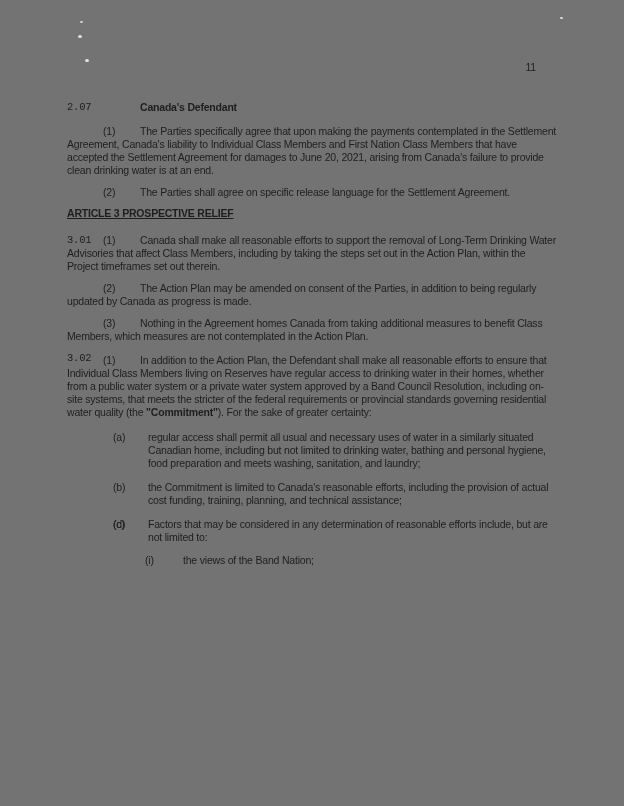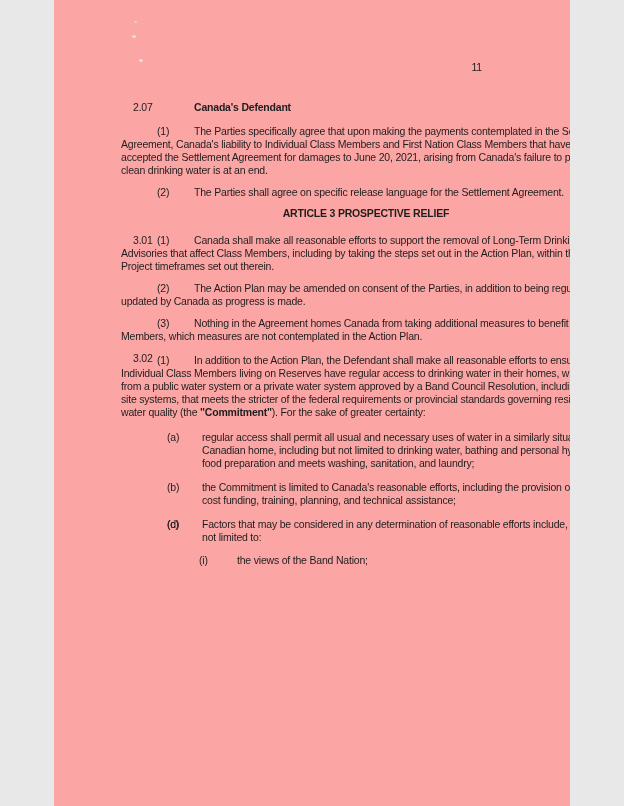--- a/index.html
+++ b/index.html
@@ -1,51 +1,51 @@
 <!DOCTYPE html>
 <html><head>
 <meta charset="utf-8">
 <style>
   html,body { margin:0; padding:0; background:#e8e8e8; }
   .page {
     position:relative;
-    width:516px; height:806px;
+    width:624px; height:806px;
     margin:0 auto;
-    background:#fca5a5;
+    background:#737373;
     font-family:"Liberation Sans", sans-serif;
     font-size:10.5px;
     line-height:13px;
     letter-spacing:-0.2px;
     color:#1e1e1e;
     overflow:hidden;
   }
   .page-number {
     position:absolute;
     top:61px; right:88px;
     font-size:10.5px;
   }
   .content {
     position:absolute;
     top:101px; left:67px;
     width:490px;
   }
   
   .sec-heading { position:relative; padding-left:73px; font-weight:bold; margin:0 0 11px 0; }
-  .sec-heading .sec-num { position:absolute; left:12px; top:0; font-weight:normal; }
+  .sec-heading .sec-num { position:absolute; left:0; top:0; font-weight:normal;font-family:Liberation Mono, monospace; }
   
   .para { position:relative; text-indent:73px; margin:0 0 9px 0; }
   .para .marker { position:absolute; left:36px; top:0; text-indent:0; }
   
   .item { position:relative; padding-left:81px; margin:0 0 11px 0; }
   .item .marker { position:absolute; left:46px; top:0; }
   
   .subitem { position:relative; padding-left:116px; margin:0 0 13px 0; }
   .subitem .marker { position:absolute; left:78px; top:0; }
   .article-heading {
-    text-align:center; font-weight:bold; 
+    font-weight:bold; text-decoration:underline;
     margin:0 0 14px 0;
   }
   .mb8  { margin-bottom:8px; }
   .mb10 { margin-bottom:10px; }
   .mb12 { margin-bottom:12px; }
   b, .bold { font-weight:bold; }
   
   .speck { position:absolute; background:#d9d9d9; border-radius:50%; }
   .speck1 { left:80px; top:21px;  width:3px; height:2px; }
   .speck2 { left:78px; top:35px;  width:4px; height:3px; background:#e2e2e2; }

